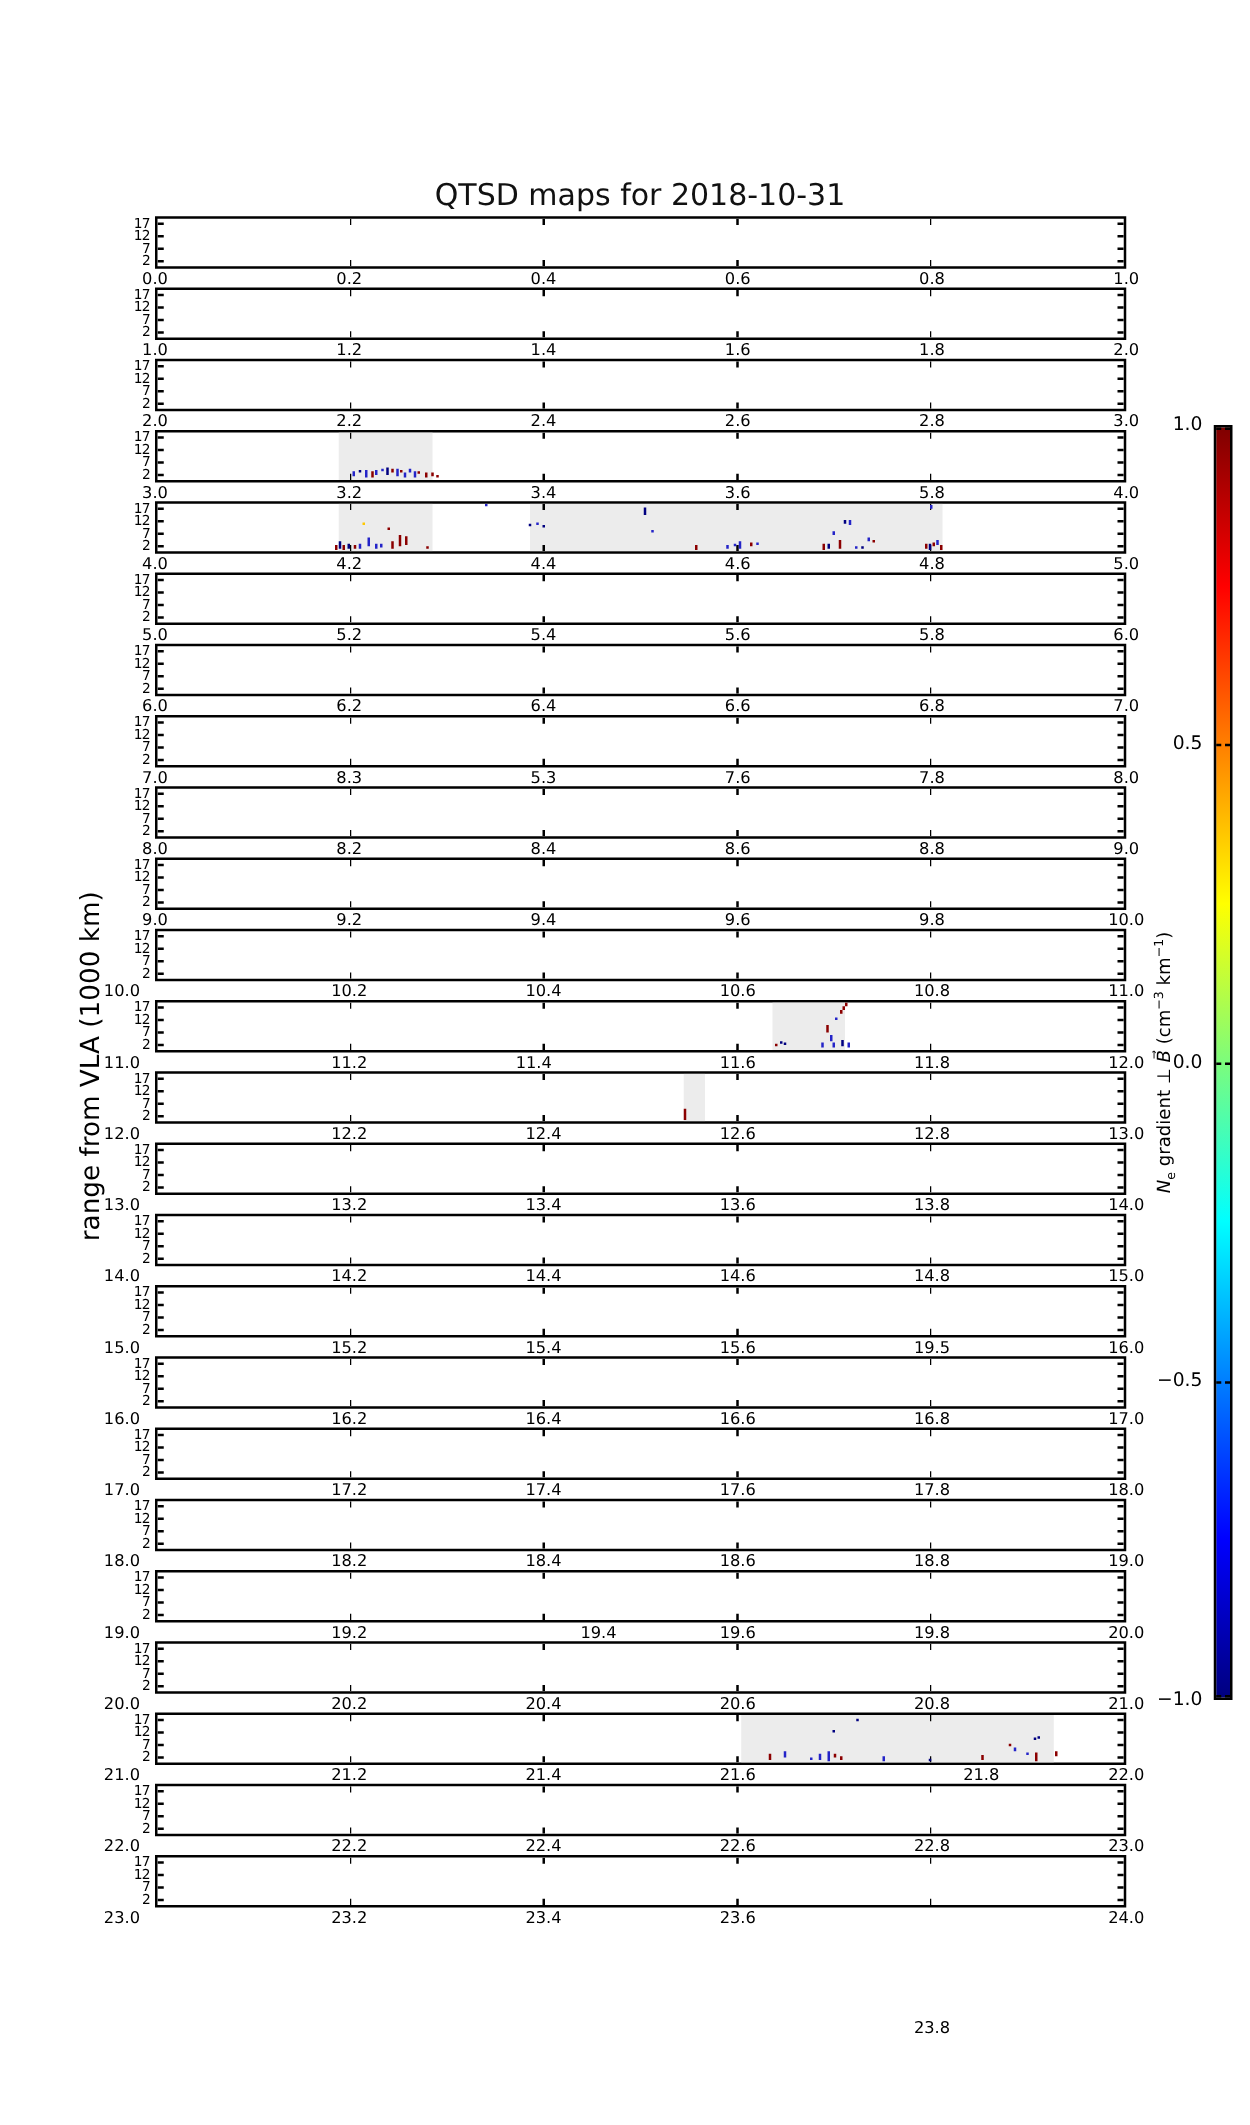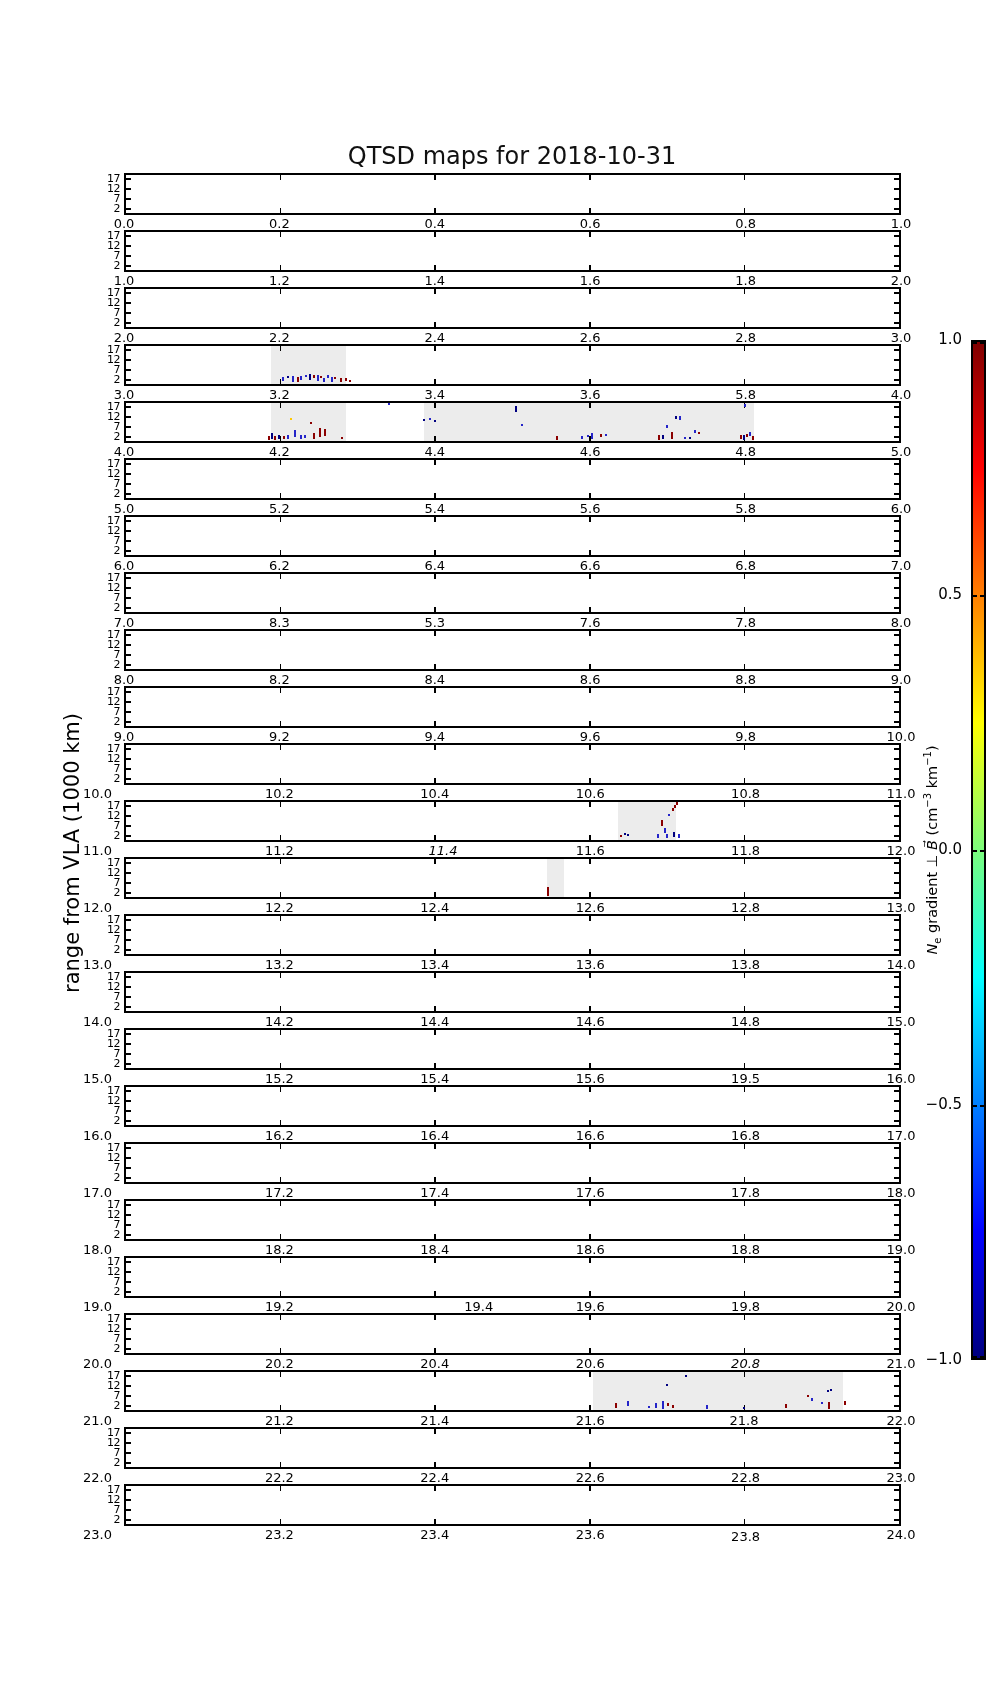--- a/index.html
+++ b/index.html
@@ -461,21 +461,21 @@
         <div class="mark" style="left: 547.83px; bottom: 32px; width: 2px; height: 3px; background: rgb(139, 0, 0);"></div>
         <div class="mark" style="left: 550.149px; bottom: 35px; width: 2px; height: 3px; background: rgb(139, 0, 0);"></div>
         <div class="mark" style="left: 552.468px; bottom: 2px; width: 2px; height: 4px; background: rgb(36, 36, 200);"></div>
       </div>
       <div class="ylab" style="left: 96px; top: 800px;">17</div>
       <div class="ylab" style="left: 96px; top: 810px;">12</div>
       <div class="ylab" style="left: 96px; top: 820px;">7</div>
       <div class="ylab" style="left: 96px; top: 830px;">2</div>
       <div class="xlab" style="top: 844px; left: 112px; transform: translateX(-100%);">11.0</div>
       <div class="xlab" style="top: 844px; left: 279.4px; transform: translateX(-50%);">11.2</div>
-      <div class="xlab" style="top: 844px; left: 443px; transform: translateX(-50%); font-style: italic;">11.4</div>
+      <div class="xlab" style="top: 844px; left: 427px; transform: translateX(-50%);">11.4</div>
       <div class="xlab" style="top: 844px; left: 590.2px; transform: translateX(-50%);">11.6</div>
       <div class="xlab" style="top: 844px; left: 745.6px; transform: translateX(-50%);">11.8</div>
       <div class="xlab" style="top: 844px; left: 901px; transform: translateX(-50%);">12.0</div>
       <div class="panel" style="top: 857px;">
         <div class="band" style="left: 420.512px; width: 17.779px;"></div>
         <div class="tickmark" style="left: 153.85px; top: 0px; width: 1.5px; height: 5px;"></div>
         <div class="tickmark" style="left: 153.85px; top: 33px; width: 1.5px; height: 5px;"></div>
         <div class="tickmark" style="left: 308.45px; top: 0px; width: 1.5px; height: 5px;"></div>
         <div class="tickmark" style="left: 308.45px; top: 33px; width: 1.5px; height: 5px;"></div>
         <div class="tickmark" style="left: 463.05px; top: 0px; width: 1.5px; height: 5px;"></div>
@@ -717,21 +717,21 @@
         <div class="tickmark" style="left: 768px; top: 33.25px; width: 5px; height: 1.5px;"></div>
       </div>
       <div class="ylab" style="left: 96px; top: 1313px;">17</div>
       <div class="ylab" style="left: 96px; top: 1323px;">12</div>
       <div class="ylab" style="left: 96px; top: 1333px;">7</div>
       <div class="ylab" style="left: 96px; top: 1343px;">2</div>
       <div class="xlab" style="top: 1357px; left: 112px; transform: translateX(-100%);">20.0</div>
       <div class="xlab" style="top: 1357px; left: 279.4px; transform: translateX(-50%);">20.2</div>
       <div class="xlab" style="top: 1357px; left: 434.8px; transform: translateX(-50%);">20.4</div>
       <div class="xlab" style="top: 1357px; left: 590.2px; transform: translateX(-50%);">20.6</div>
-      <div class="xlab" style="top: 1357px; left: 745.6px; transform: translateX(-50%); font-style: italic;">20.8</div>
+      <div class="xlab" style="top: 1357px; left: 745.6px; transform: translateX(-50%);">20.8</div>
       <div class="xlab" style="top: 1357px; left: 901px; transform: translateX(-50%);">21.0</div>
       <div class="panel" style="top: 1370px;">
         <div class="band" style="left: 466.892px; width: 250.452px;"></div>
         <div class="tickmark" style="left: 153.85px; top: 0px; width: 1.5px; height: 5px;"></div>
         <div class="tickmark" style="left: 153.85px; top: 33px; width: 1.5px; height: 5px;"></div>
         <div class="tickmark" style="left: 308.45px; top: 0px; width: 1.5px; height: 5px;"></div>
         <div class="tickmark" style="left: 308.45px; top: 33px; width: 1.5px; height: 5px;"></div>
         <div class="tickmark" style="left: 463.05px; top: 0px; width: 1.5px; height: 5px;"></div>
         <div class="tickmark" style="left: 463.05px; top: 33px; width: 1.5px; height: 5px;"></div>
         <div class="tickmark" style="left: 617.65px; top: 0px; width: 1.5px; height: 5px;"></div>
@@ -765,21 +765,21 @@
         <div class="mark" style="left: 717.89px; bottom: 5px; width: 2px; height: 4px; background: rgb(139, 0, 0);"></div>
       </div>
       <div class="ylab" style="left: 96px; top: 1370px;">17</div>
       <div class="ylab" style="left: 96px; top: 1380px;">12</div>
       <div class="ylab" style="left: 96px; top: 1390px;">7</div>
       <div class="ylab" style="left: 96px; top: 1400px;">2</div>
       <div class="xlab" style="top: 1414px; left: 112px; transform: translateX(-100%);">21.0</div>
       <div class="xlab" style="top: 1414px; left: 279.4px; transform: translateX(-50%);">21.2</div>
       <div class="xlab" style="top: 1414px; left: 434.8px; transform: translateX(-50%);">21.4</div>
       <div class="xlab" style="top: 1414px; left: 590.2px; transform: translateX(-50%);">21.6</div>
-      <div class="xlab" style="top: 1414px; left: 744px; transform: translateX(-50%);">21.8</div>
+      <div class="xlab" style="top: 1414px; left: 785px; transform: translateX(-50%);">21.8</div>
       <div class="xlab" style="top: 1414px; left: 901px; transform: translateX(-50%);">22.0</div>
       <div class="panel" style="top: 1427px;">
         <div class="tickmark" style="left: 153.85px; top: 0px; width: 1.5px; height: 5px;"></div>
         <div class="tickmark" style="left: 153.85px; top: 33px; width: 1.5px; height: 5px;"></div>
         <div class="tickmark" style="left: 308.45px; top: 0px; width: 1.5px; height: 5px;"></div>
         <div class="tickmark" style="left: 308.45px; top: 33px; width: 1.5px; height: 5px;"></div>
         <div class="tickmark" style="left: 463.05px; top: 0px; width: 1.5px; height: 5px;"></div>
         <div class="tickmark" style="left: 463.05px; top: 33px; width: 1.5px; height: 5px;"></div>
         <div class="tickmark" style="left: 617.65px; top: 0px; width: 1.5px; height: 5px;"></div>
         <div class="tickmark" style="left: 617.65px; top: 33px; width: 1.5px; height: 5px;"></div>
@@ -821,21 +821,21 @@
         <div class="tickmark" style="left: 768px; top: 33.25px; width: 5px; height: 1.5px;"></div>
       </div>
       <div class="ylab" style="left: 96px; top: 1484px;">17</div>
       <div class="ylab" style="left: 96px; top: 1494px;">12</div>
       <div class="ylab" style="left: 96px; top: 1504px;">7</div>
       <div class="ylab" style="left: 96px; top: 1514px;">2</div>
       <div class="xlab" style="top: 1528px; left: 112px; transform: translateX(-100%);">23.0</div>
       <div class="xlab" style="top: 1528px; left: 279.4px; transform: translateX(-50%);">23.2</div>
       <div class="xlab" style="top: 1528px; left: 434.8px; transform: translateX(-50%);">23.4</div>
       <div class="xlab" style="top: 1528px; left: 590.2px; transform: translateX(-50%);">23.6</div>
-      <div class="xlab" style="top: 1530px; left: 745.6px; transform: translateX(-50%);">23.8</div>
+      <div class="xlab" style="top: 1616px; left: 745.6px; transform: translateX(-50%);">23.8</div>
       <div class="xlab" style="top: 1528px; left: 901px; transform: translateX(-50%);">24.0</div>
     </div>
   <div id="cbar" class="cbar" style="background: linear-gradient(to top, rgb(0, 0, 127) 0%, rgb(0, 0, 255) 12.5%, rgb(0, 255, 255) 37.5%, rgb(124, 252, 124) 50%, rgb(255, 255, 0) 62.5%, rgb(255, 0, 0) 87.5%, rgb(127, 0, 0) 100%);"></div>
   <div id="cbar-ticks">
       <div class="cbar-lab" style="left: 898px; top: 332px;">1.0</div>
       <div class="cbtick" style="left: 973px; top: 342px;"></div>
       <div class="cbtick" style="left: 980px; top: 342px;"></div>
       <div class="cbar-lab" style="left: 898px; top: 587px;">0.5</div>
       <div class="cbtick" style="left: 973px; top: 595px;"></div>
       <div class="cbtick" style="left: 980px; top: 595px;"></div>

